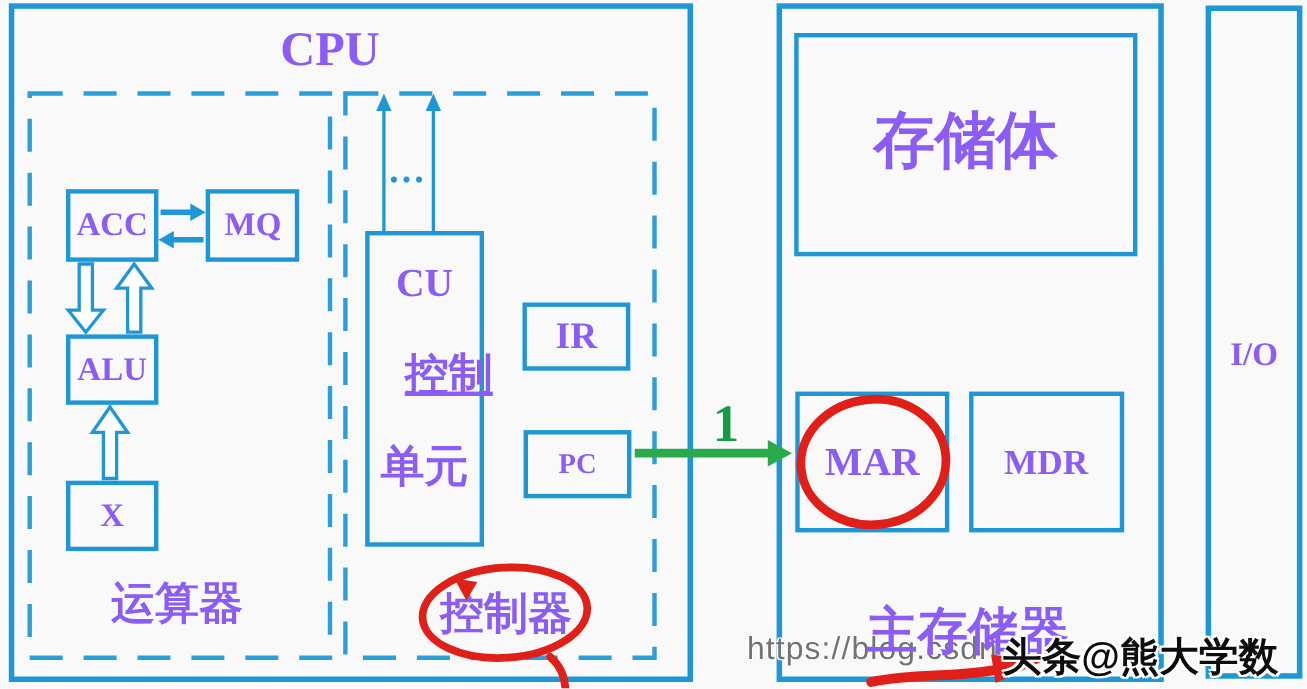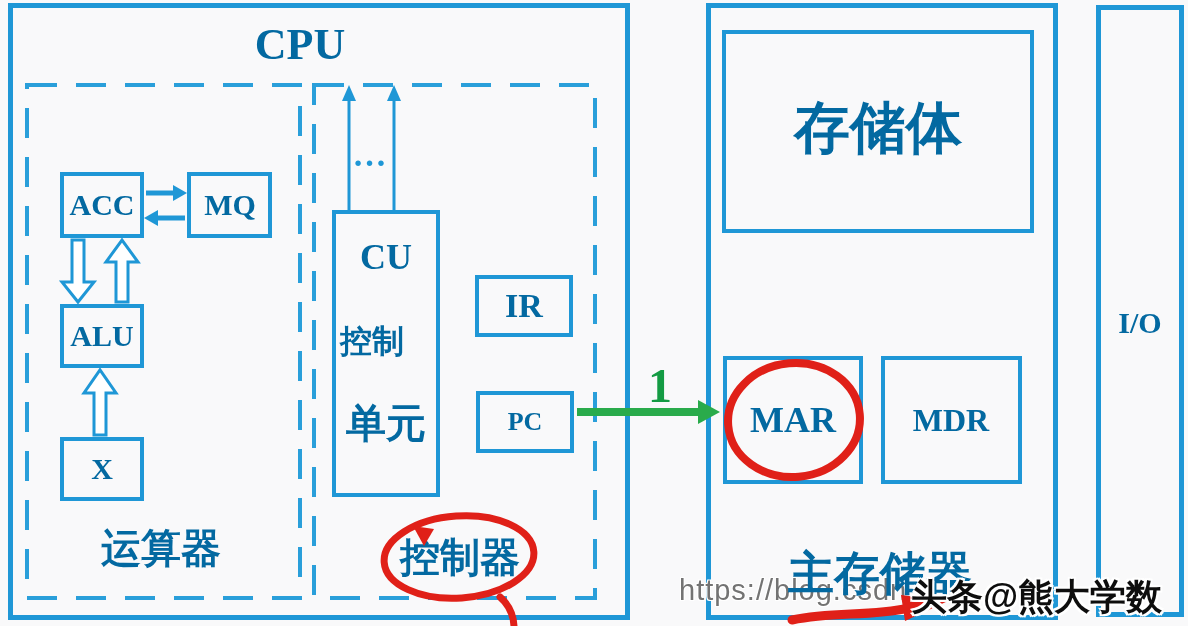--- a/index.html
+++ b/index.html
@@ -6,21 +6,21 @@
   #canvas{
     position:relative;width:1188px;height:626px;overflow:hidden;
     background:#f9f9fa;
     font-family:"Liberation Serif","DejaVu Serif",serif;
   }
   .box{position:absolute;box-sizing:border-box;background:transparent;z-index:1;}
   .solid{border:4px solid #1f97d6;}
   .thick{border:5px solid #1f97d6;}
   .lbl{
     position:absolute;transform:translate(-50%,-50%);
-    white-space:nowrap;color:#0369a1;font-weight:600;z-index:3;
+    white-space:nowrap;color:#8b5cf6;font-weight:600;z-index:3;
     font-family:"Liberation Serif","DejaVu Serif",serif;line-height:1;
   }
   .blue-txt{color:#1f97d6;}
   .green-txt{color:#149b43;}
   svg.overlay{position:absolute;left:0;top:0;z-index:4;pointer-events:none;}
   .wm-url{
     position:absolute;left:679px;top:574px;z-index:2;
     font-family:"Liberation Sans","DejaVu Sans",sans-serif;
     font-size:29px;letter-spacing:1px;color:#737373;
     text-shadow:-1px -1px 0 #ffffff,1px -1px 0 #ffffff,-1px 1px 0 #ffffff,1px 1px 0 #ffffff;
@@ -56,21 +56,21 @@
 
   <div class="lbl" style="left:300px;top:45px;font-size:44px;">CPU</div>
 
   <div class="lbl" style="left:102px;top:205px;font-size:30px;">ACC</div>
   <div class="lbl" style="left:230px;top:205px;font-size:30px;">MQ</div>
   <div class="lbl" style="left:102px;top:336px;font-size:30px;">ALU</div>
   <div class="lbl" style="left:102px;top:469px;font-size:30px;">X</div>
   <div class="lbl" style="left:161px;top:549px;font-size:40px;">运算器</div>
 
   <div class="lbl" style="left:386px;top:257px;font-size:36px;">CU</div>
-  <div class="lbl" style="left:372px;top:341px;font-size:32px;">控制</div>
+  <div class="lbl" style="left:408px;top:341px;font-size:40px;text-decoration:underline;">控制</div>
   <div class="lbl" style="left:386px;top:424px;font-size:40px;">单元</div>
   <div class="lbl blue-txt" style="left:371px;top:155px;font-size:34px;letter-spacing:3px;">…</div>
 
   <div class="lbl" style="left:524px;top:306px;font-size:34px;">IR</div>
   <div class="lbl" style="left:525px;top:422px;font-size:26px;">PC</div>
   <div class="lbl" style="left:460px;top:558px;font-size:40px;">控制器</div>
 
   <div class="lbl" style="left:793px;top:420px;font-size:36px;">MAR</div>
   <div class="lbl" style="left:878px;top:128px;font-size:56px;">存储体</div>
   <div class="lbl" style="left:951px;top:420px;font-size:32px;">MDR</div>

